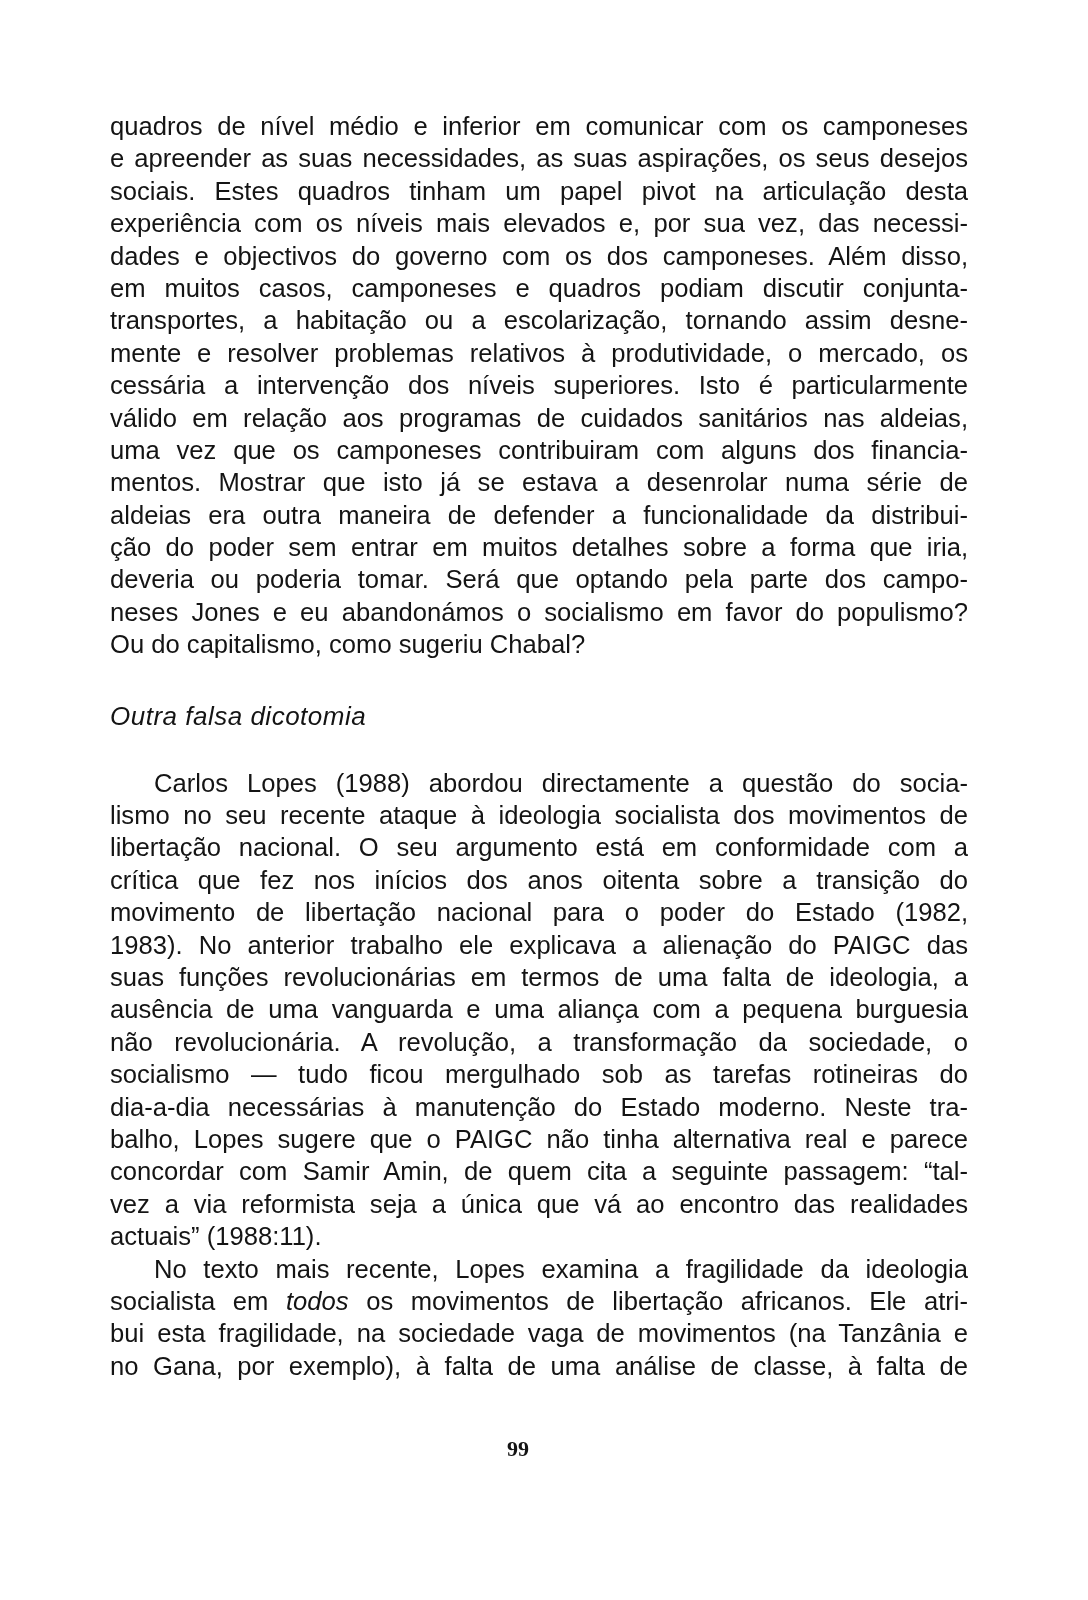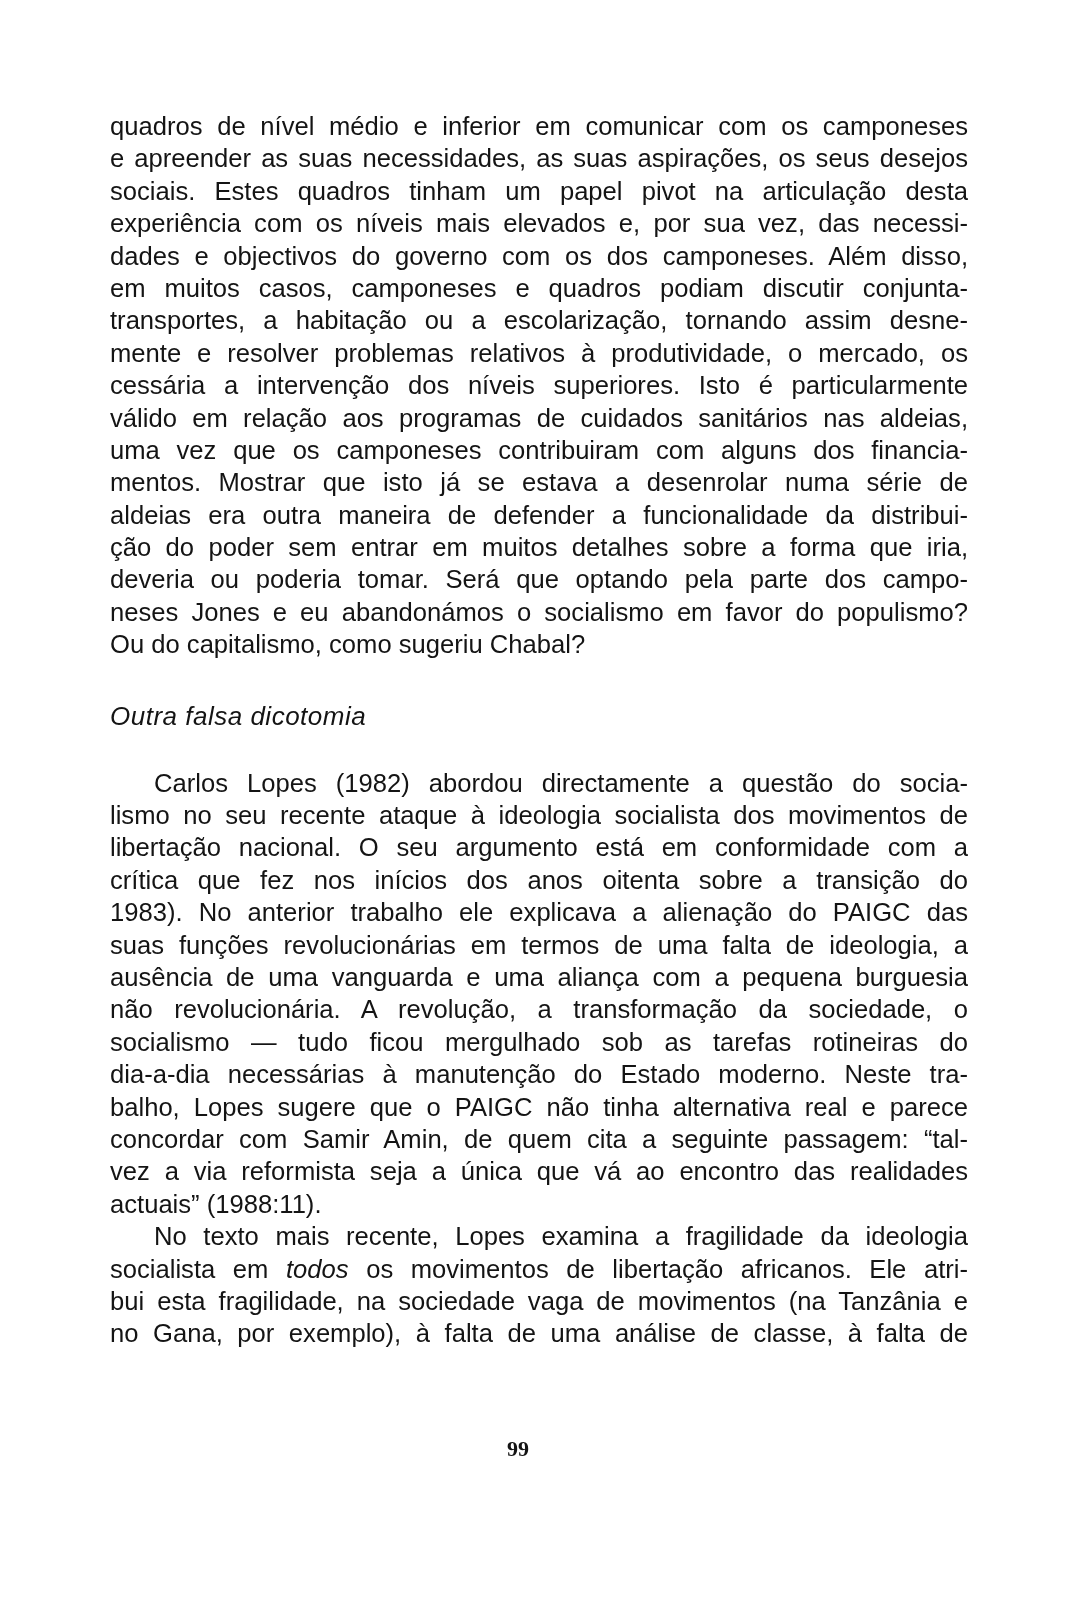--- a/index.html
+++ b/index.html
@@ -39,24 +39,25 @@
     <div class="line">aldeias era outra maneira de defender a funcionalidade da distribui-</div>
     <div class="line">ção do poder sem entrar em muitos detalhes sobre a forma que iria,</div>
     <div class="line">deveria ou poderia tomar. Será que optando pela parte dos campo-</div>
     <div class="line">neses Jones e eu abandonámos o socialismo em favor do populismo?</div>
     <div class="line last">Ou do capitalismo, como sugeriu Chabal?</div>
   </div>
 
   <div class="heading">Outra falsa dicotomia</div>
 
   <div>
-    <div class="line indent">Carlos Lopes (1982) abordou directamente a questão do socia-</div>
+    <div class="line indent">Carlos Lopes (1988) abordou directamente a questão do socia-</div>
     <div class="line">lismo no seu recente ataque à ideologia socialista dos movimentos de</div>
     <div class="line">libertação nacional. O seu argumento está em conformidade com a</div>
     <div class="line">crítica que fez nos inícios dos anos oitenta sobre a transição do</div>
+    <div class="line">movimento de libertação nacional para o poder do Estado (1982,</div>
     <div class="line">1983). No anterior trabalho ele explicava a alienação do PAIGC das</div>
     <div class="line">suas funções revolucionárias em termos de uma falta de ideologia, a</div>
     <div class="line">ausência de uma vanguarda e uma aliança com a pequena burguesia</div>
     <div class="line">não revolucionária. A revolução, a transformação da sociedade, o</div>
     <div class="line">socialismo — tudo ficou mergulhado sob as tarefas rotineiras do</div>
     <div class="line">dia-a-dia necessárias à manutenção do Estado moderno. Neste tra-</div>
     <div class="line">balho, Lopes sugere que o PAIGC não tinha alternativa real e parece</div>
     <div class="line">concordar com Samir Amin, de quem cita a seguinte passagem: “tal-</div>
     <div class="line">vez a via reformista seja a única que vá ao encontro das realidades</div>
     <div class="line last">actuais” (1988:11).</div>

